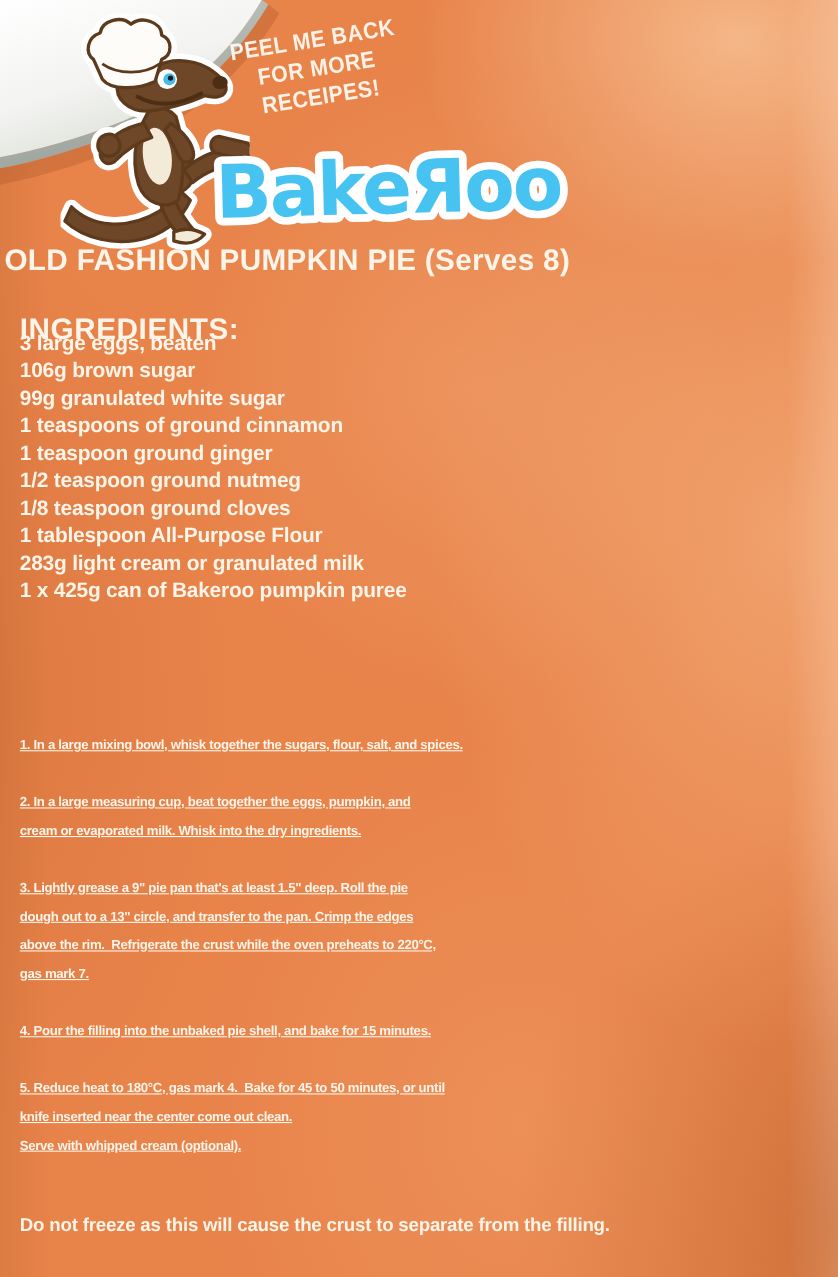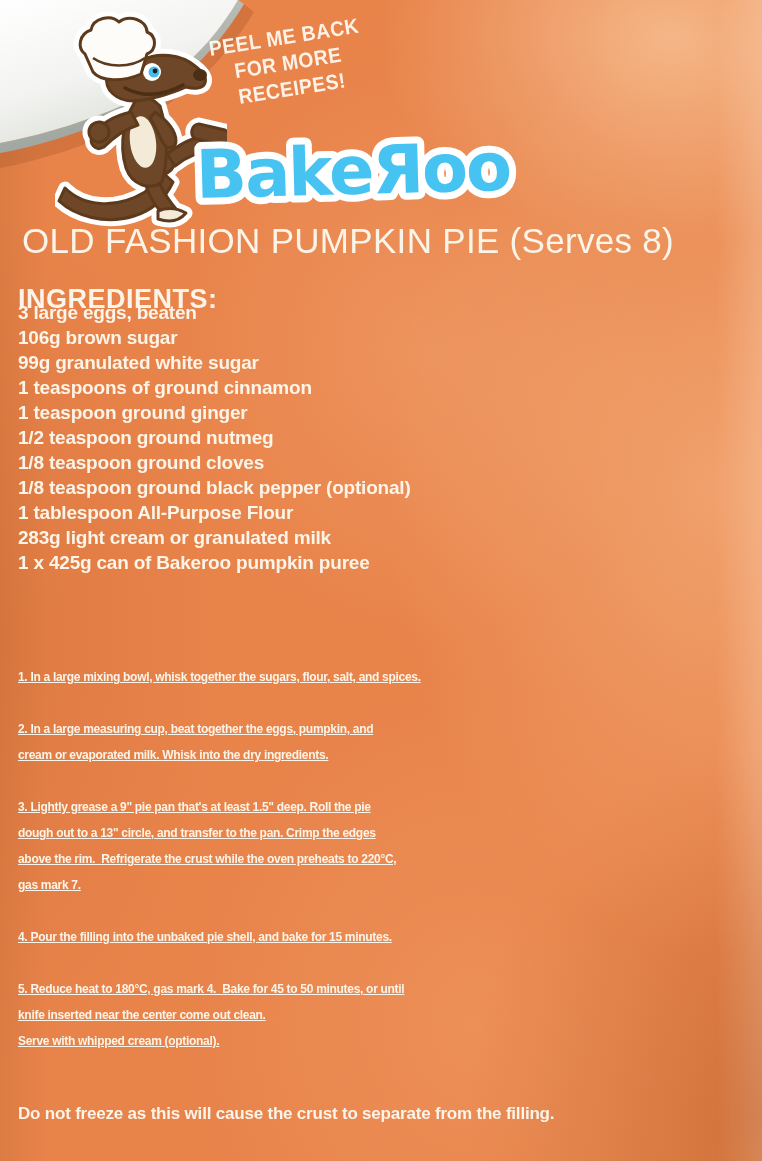--- a/index.html
+++ b/index.html
@@ -25,22 +25,22 @@
     position:absolute;left:168px;top:24px;width:240px;
     transform:rotate(-9deg) scaleX(0.92);
     transform-origin:center;
     text-align:center;
     color:rgba(255,251,243,0.93);
     font-weight:bold;font-size:21px;line-height:26px;
     letter-spacing:0.5px;
   }
   .txt{color:#fbf4e8;}
   .title{
-    position:absolute;left:22px;top:221px;width:740px;
-    font-size:35px;font-weight:normal;letter-spacing:0.3px;
+    position:absolute;left:4px;top:221px;width:740px;
+    font-size:27px;font-weight:bold;letter-spacing:0.3px;
   }
   .ing-heading{
     position:absolute;left:18px;top:284px;width:400px;
     font-size:27px;font-weight:bold;letter-spacing:0.5px;
   }
   .ingredients{position:absolute;left:18px;top:300px;width:740px;
     list-style:none;margin:0;padding:0;}
   .ingredients li{
     font-size:19px;font-weight:bold;line-height:25px;letter-spacing:-0.2px;
   }
@@ -152,21 +152,20 @@
 
   <div class="ing-heading txt">INGREDIENTS:</div>
   <ul class="ingredients txt">
       <li>3 large eggs, beaten</li>
       <li>106g brown sugar</li>
       <li>99g granulated white sugar</li>
       <li>1 teaspoons of ground cinnamon</li>
       <li>1 teaspoon ground ginger</li>
       <li>1/2 teaspoon ground nutmeg</li>
       <li>1/8 teaspoon ground cloves</li>
-      <li>1/8 teaspoon ground black pepper (optional)</li>
       <li>1 tablespoon All-Purpose Flour</li>
       <li>283g light cream or granulated milk</li>
       <li>1 x 425g can of Bakeroo pumpkin puree</li>
     </ul>
 
   <div class="steps txt">
       <p class="step">1. In a large mixing bowl, whisk together the sugars, flour, salt, and spices.</p>
       <p class="step">2. In a large measuring cup, beat together the eggs, pumpkin, and
 cream or evaporated milk. Whisk into the dry ingredients.</p>
       <p class="step">3. Lightly grease a 9" pie pan that's at least 1.5" deep. Roll the pie

